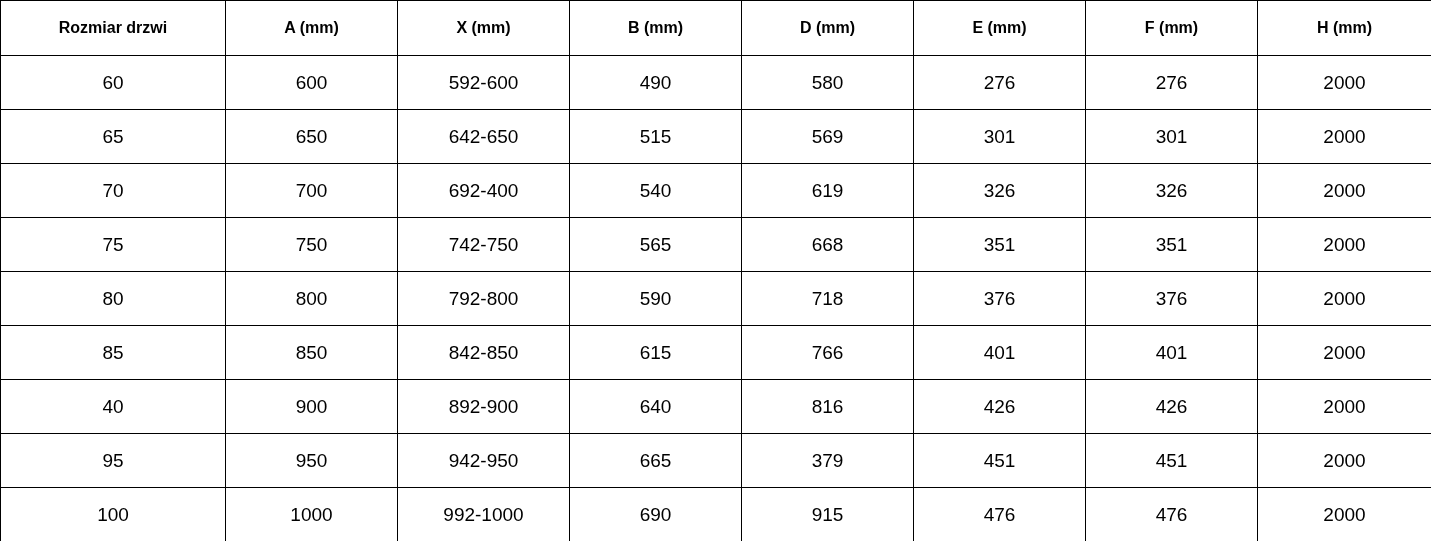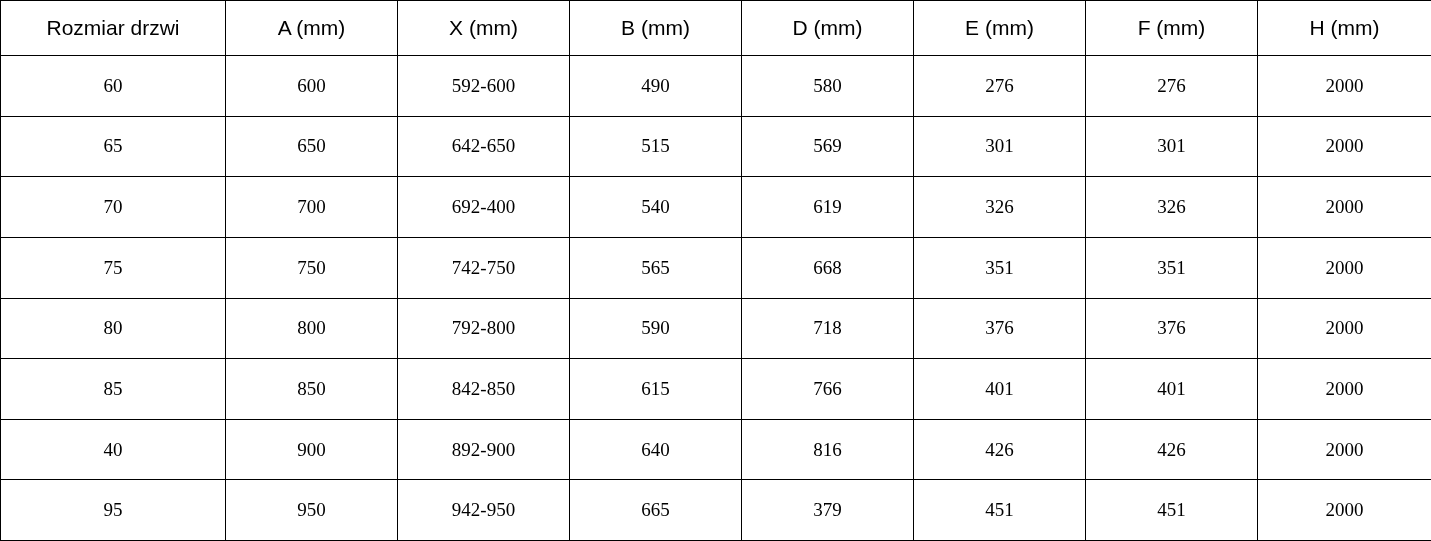--- a/index.html
+++ b/index.html
@@ -28,30 +28,29 @@
   table.spec-table th,
   table.spec-table td {
     border: 1px solid #000000;
     text-align: center;
     vertical-align: middle;
     font-size: 19px;
     padding: 0 8px;
     box-sizing: border-box;
   }
   table.spec-table th {
-    font-weight: normal;
-    font-size: 21px;
+    font-weight: bold;
+    font-size: 16px;
     margin-left: 29px;
   }
   table.spec-table thead tr {
     height: 55px;
   }
   table.spec-table tbody tr {
     height: 54px;
-    font-family: Liberation Serif, serif;
   }
   
   col.c0 { width: 225px; }
   col.c1 { width: 172px; }
   col.c2 { width: 172px; }
   col.c3 { width: 172px; }
   col.c4 { width: 172px; }
   col.c5 { width: 172px; }
   col.c6 { width: 172px; }
   col.c7 { width: 174px; }
@@ -157,15 +156,25 @@
       <tr>
         <td>95</td>
         <td>950</td>
         <td>942-950</td>
         <td>665</td>
         <td>379</td>
         <td>451</td>
         <td>451</td>
         <td>2000</td>
       </tr>
+      <tr>
+        <td>100</td>
+        <td>1000</td>
+        <td>992-1000</td>
+        <td>690</td>
+        <td>915</td>
+        <td>476</td>
+        <td>476</td>
+        <td>2000</td>
+      </tr>
     </tbody>
   </table>
 </div>
 
 </body></html>

